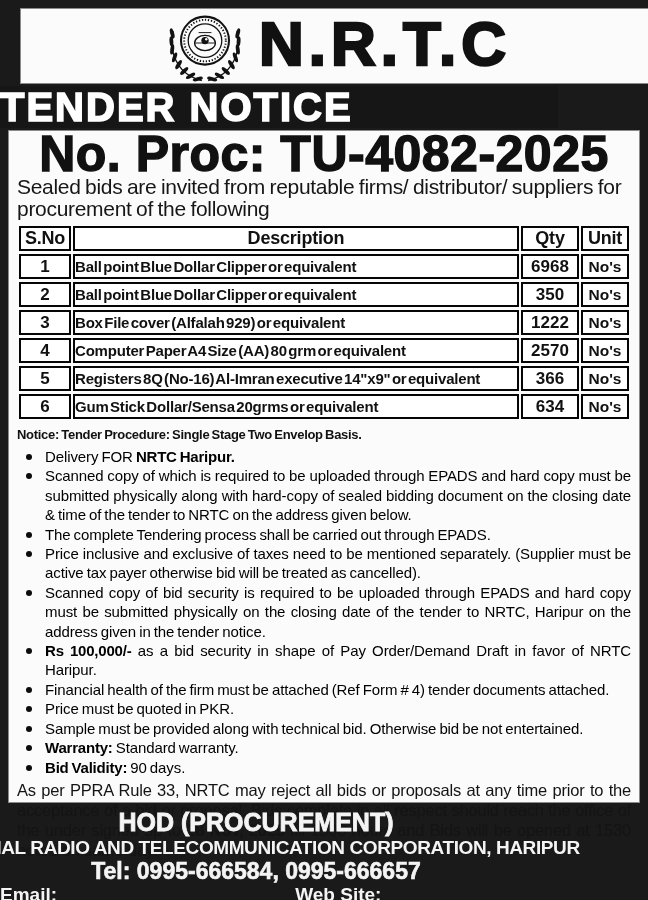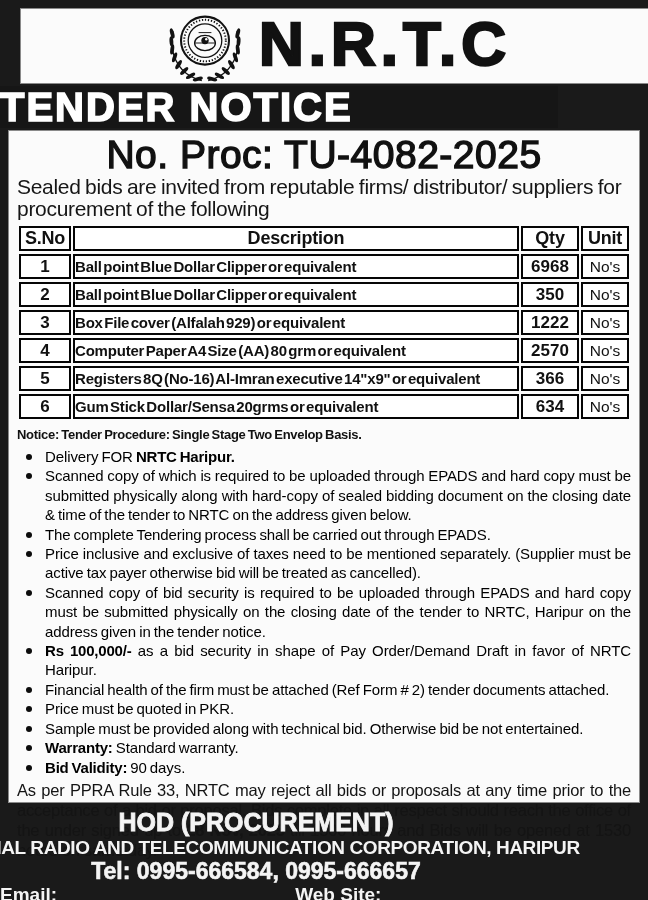--- a/index.html
+++ b/index.html
@@ -39,21 +39,21 @@
     -webkit-text-stroke:1.6px #fff;
   }
 
   
   .main-box{
     position:absolute; left:8px; top:130px; width:632px; height:673px;
     background:var(--paper); border:1px solid #8a8a8a;
     padding:2px 8px 0 8px;
   }
   .proc-no{
-    text-align:center; font-weight:normal; font-size:39px; line-height:43px;
+    text-align:center; font-weight:bold; font-size:50px; line-height:43px;
     -webkit-text-stroke:1.4px var(--ink); letter-spacing:0.5px;
   }
   .intro{
     font-size:21px; line-height:22px; letter-spacing:-0.3px; word-spacing:-1px; color:#161616;
   }
 
   table.items{
     width:100%; border-collapse:separate; border-spacing:2px 3px; margin-top:3px;
     table-layout:fixed;
   }
@@ -61,21 +61,21 @@
     border:2px solid #050505; background:#fff; overflow:hidden; white-space:nowrap;
   }
   col.c-sno{ width:52px; } col.c-qty{ width:58px; } col.c-unit{ width:48px; }
   table.items th{ font-size:18px; height:24px; font-weight:bold; letter-spacing:-0.2px; }
   td.cell-sno{ text-align:center; font-size:17px; font-weight:bold; height:25px; }
   td.cell-description{
     text-align:left; padding-left:0; font-size:15px; font-weight:bold;
     letter-spacing:-0.2px; word-spacing:-2.5px;
   }
   td.cell-qty{ text-align:center; font-size:17px; font-weight:bold; }
-  td.cell-unit{ text-align:center; font-size:15.5px; font-weight:normal; }
+  td.cell-unit{ text-align:center; font-size:15.5px; font-weight:bold; }
 
   .procedure{
     margin-top:3px; font-weight:bold; font-size:13px; line-height:20px;
     letter-spacing:-0.3px; word-spacing:-1px;
   }
   ul.bullets{ list-style:none; margin-top:2px; }
   ul.bullets li{
     position:relative; padding-left:28px; font-size:15px; line-height:19.4px;
     text-align:justify; letter-spacing:-0.1px; word-spacing:-1px; color:#000000;
   }
@@ -207,21 +207,21 @@
     </table>
 
     <div class="procedure">Notice: Tender Procedure: Single Stage Two Envelop Basis.</div>
     <ul class="bullets">
         <li><span>Delivery FOR </span><b>NRTC Haripur.</b></li>
         <li><span>Scanned copy of which is required to be uploaded through EPADS and hard copy must be submitted physically along with hard-copy of sealed bidding document on the closing date &amp; time of the tender to NRTC on the address given below.</span></li>
         <li><span>The complete Tendering process shall be carried out through EPADS.</span></li>
         <li><span>Price inclusive and exclusive of taxes need to be mentioned separately. (Supplier must be active tax payer otherwise bid will be treated as cancelled).</span></li>
         <li><span>Scanned copy of bid security is required to be uploaded through EPADS and hard copy must be submitted physically on the closing date of the tender to NRTC, Haripur on the address given in the tender notice.</span></li>
         <li><b>Rs 100,000/-</b><span> as a bid security in shape of Pay Order/Demand Draft in favor of NRTC Haripur.</span></li>
-        <li><span>Financial health of the firm must be attached (Ref Form # 2) tender documents attached.</span></li>
+        <li><span>Financial health of the firm must be attached (Ref Form # 4) tender documents attached.</span></li>
         <li><span>Price must be quoted in PKR.</span></li>
         <li><span>Sample must be provided along with technical bid. Otherwise bid be not entertained.</span></li>
         <li><b>Warranty:</b><span> Standard warranty.</span></li>
         <li><b>Bid Validity:</b><span> 90 days.</span></li>
       </ul>
     <p class="closing"><span>As per PPRA Rule 33, NRTC may reject all bids or proposals at any time prior to the acceptance of a bid or proposal. Bids complete in all respect should reach the office of the under signed up  to </span><b>28 Nov, 2025</b><span> till 1500 hours and Bids will be opened at 1530 hours on same day.</span></p>
   </div>
 
   <div class="footer">
     <div class="hod">HOD (PROCUREMENT)</div>

